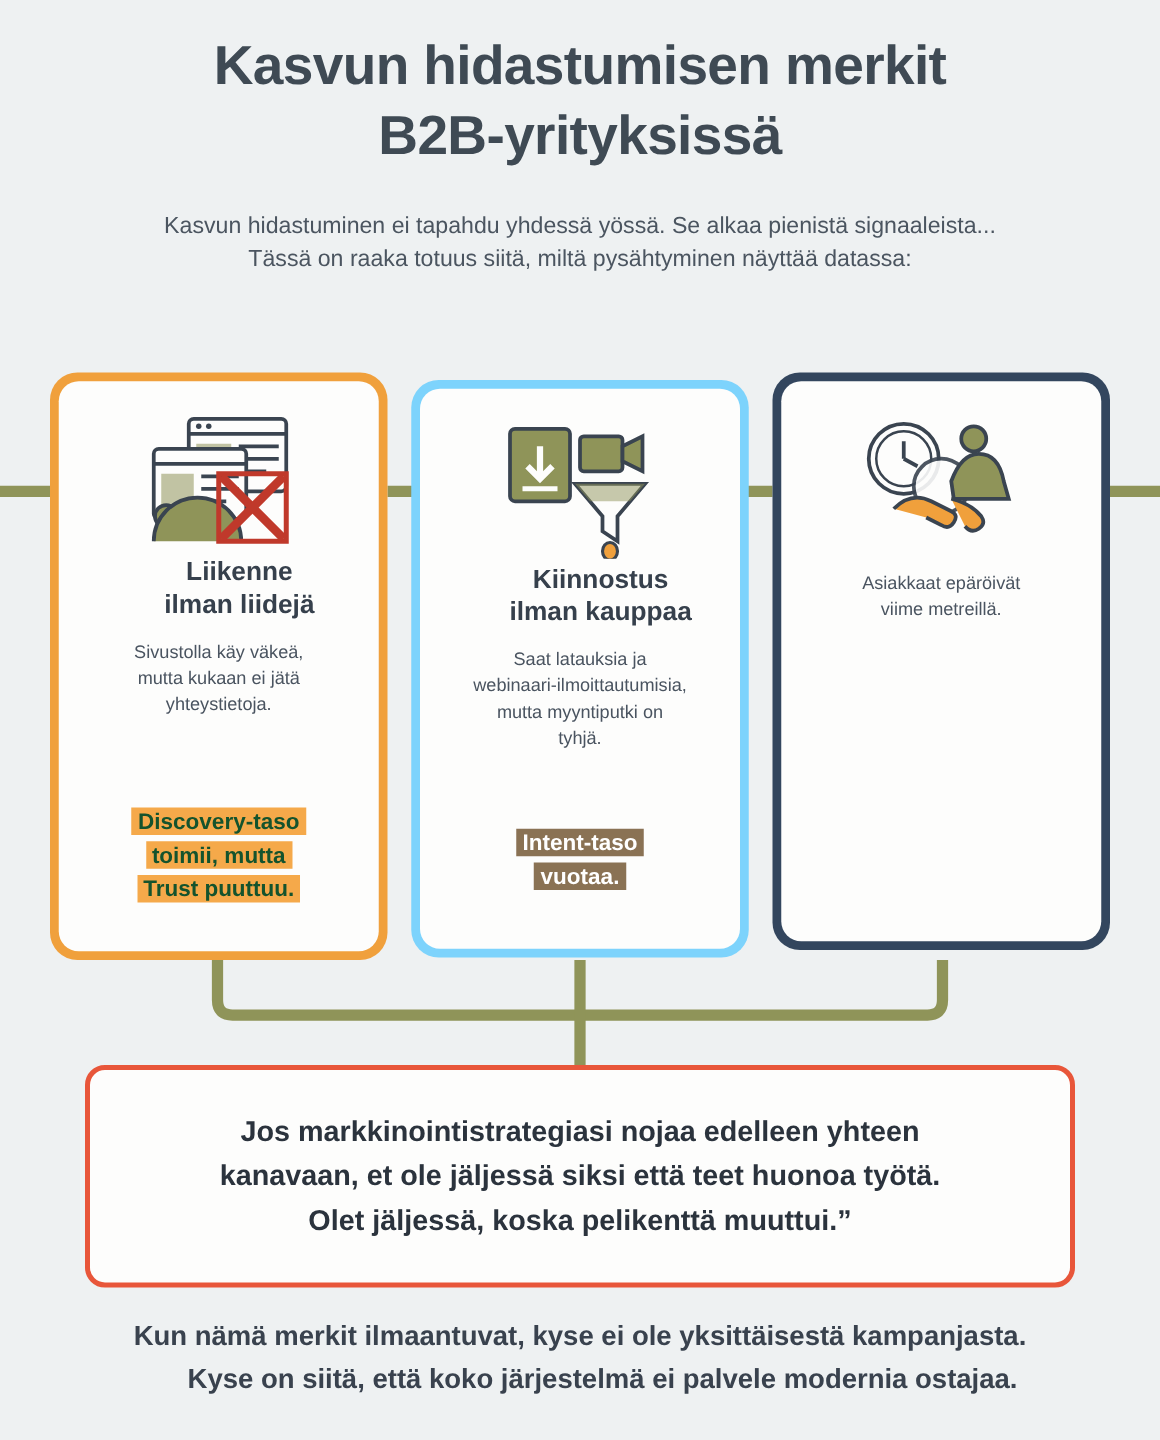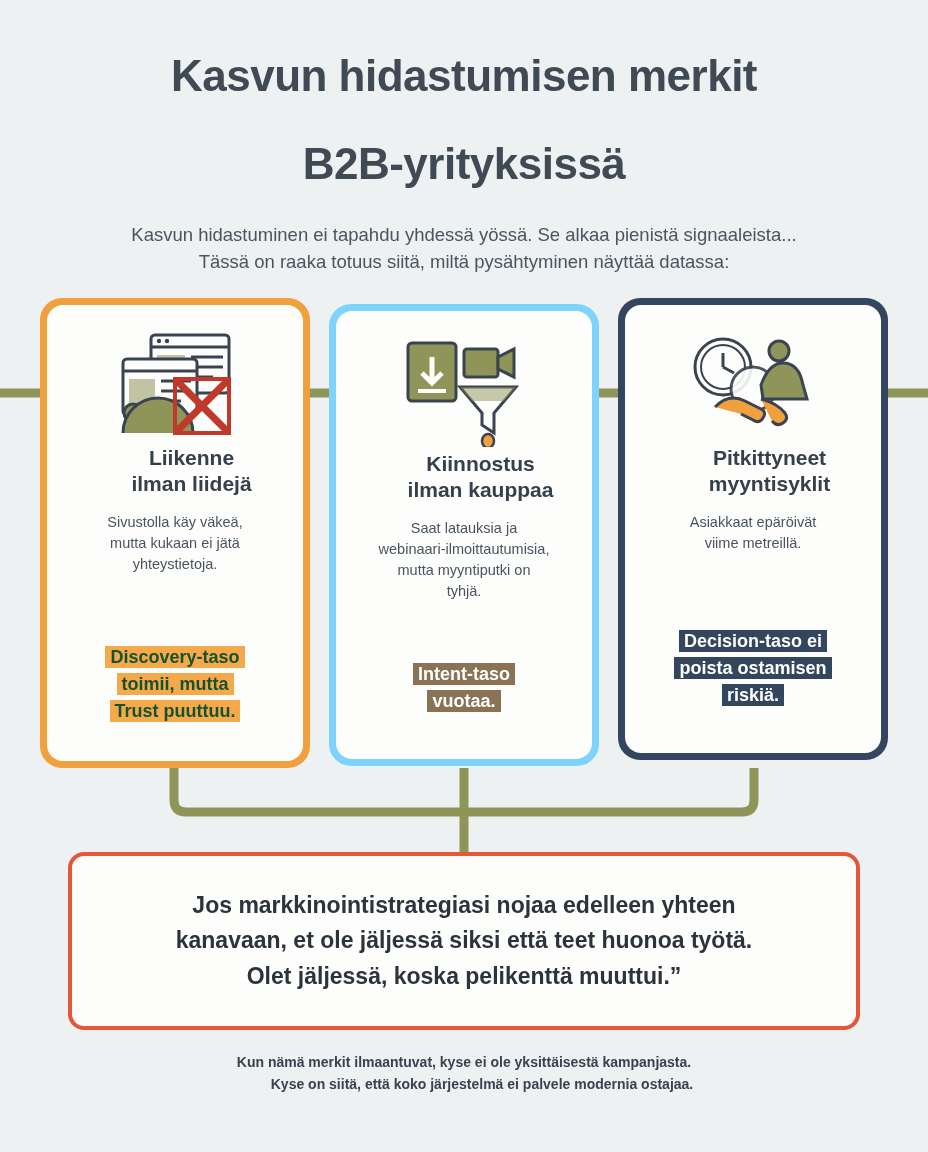--- a/index.html
+++ b/index.html
@@ -21,24 +21,24 @@
     box-sizing: border-box;
   }
 
   
   .title {
     text-align: center;
     font-size: 44px;
     font-weight: bold;
     color: #3f4a54;
     line-height: 1.28;
-    padding-top: 48px;
+    padding-top: 25px;
     letter-spacing: -0.5px;
   }
-  .title .line2 { display: block; margin-top: 32px; }
+  .title .line2 { display: block; }
 
   .subtitle {
     text-align: center;
     font-size: 18.5px;
     color: #4b5560;
     line-height: 1.5;
     margin-top: 28px;
   }
   .subtitle .l2 { display: block; }
 
@@ -149,21 +149,21 @@
   }
   .quote-text .l { display: block; }
 
   
   .footer {
     position: absolute;
     left: 0;
     top: 1052px;
     width: 928px;
     text-align: center;
-    font-size: 14px;
+    font-size: 22px;
     font-weight: bold;
     color: #39424e;
     line-height: 1.55;
   }
   .footer .l2 { display: block; margin-left: 36px; }
 </style>
 </head>
 <body>
 
 <div class="page">
@@ -281,32 +281,23 @@
             <circle cx="36" cy="38" r="22" fill="none" stroke="#3a4450" stroke-width="2"></circle>
             <line x1="36" y1="38" x2="36" y2="24" stroke="#3a4450" stroke-width="3"></line>
             <line x1="36" y1="38" x2="47" y2="44" stroke="#3a4450" stroke-width="3"></line>
             <circle cx="66" cy="60" r="22" fill="#fdfdfc" stroke="#3a4450" stroke-width="3" opacity="0.9"></circle>
             <circle cx="92" cy="22" r="10" fill="#8f9459" stroke="#3a4450" stroke-width="3"></circle>
             <path d="M74 56 q8 -22 22 -22 q16 0 20 22 L120 70 L76 70 Z" fill="#8f9459" stroke="#3a4450" stroke-width="3"></path>
             <path d="M28 78 q14 -14 30 -6 l16 8 q6 3 2 9 q-4 6 -10 2 l-12 -6" fill="#f0a03c" stroke="#3a4450" stroke-width="3"></path>
             <path d="M74 70 q16 4 24 14 q4 6 -2 10 q-6 4 -11 -2" fill="#f0a03c" stroke="#3a4450" stroke-width="3"></path>
           </svg>
         </div>
-        <div class="card-title">
-          <span>Pitkittyneet</span>
-          <span class="l2">myyntisyklit</span>
-        </div>
         <div class="card-desc">
           <span class="l">Asiakkaat epäröivät</span>
           <span class="l">viime metreillä.</span>
-        </div>
-        <div class="tagline tag3">
-          <span class="hl">Decision-taso ei</span><br>
-          <span class="hl">poista ostamisen</span><br>
-          <span class="hl">riskiä.</span>
         </div>
       </div>
     </div>
 
   </div>
 
   <div class="quote-outer">
     <div class="quote-text">
       <span class="l">Jos markkinointistrategiasi nojaa edelleen yhteen</span>
       <span class="l">kanavaan, et ole jäljessä siksi että teet huonoa työtä.</span>

